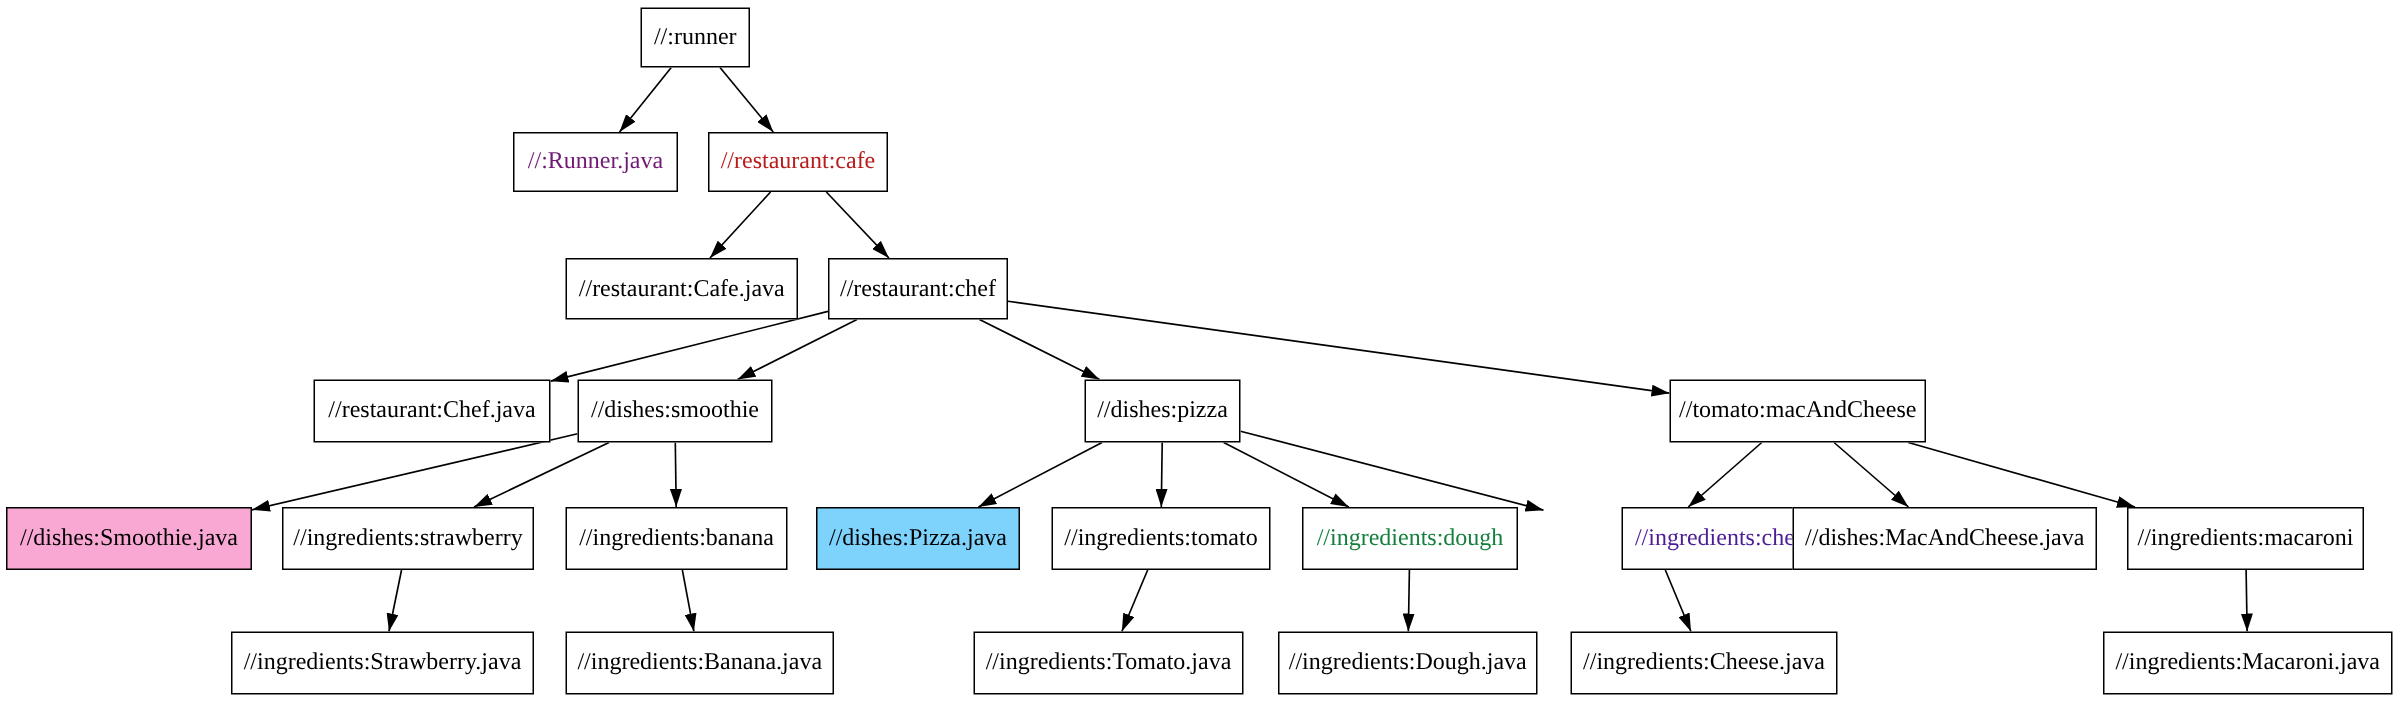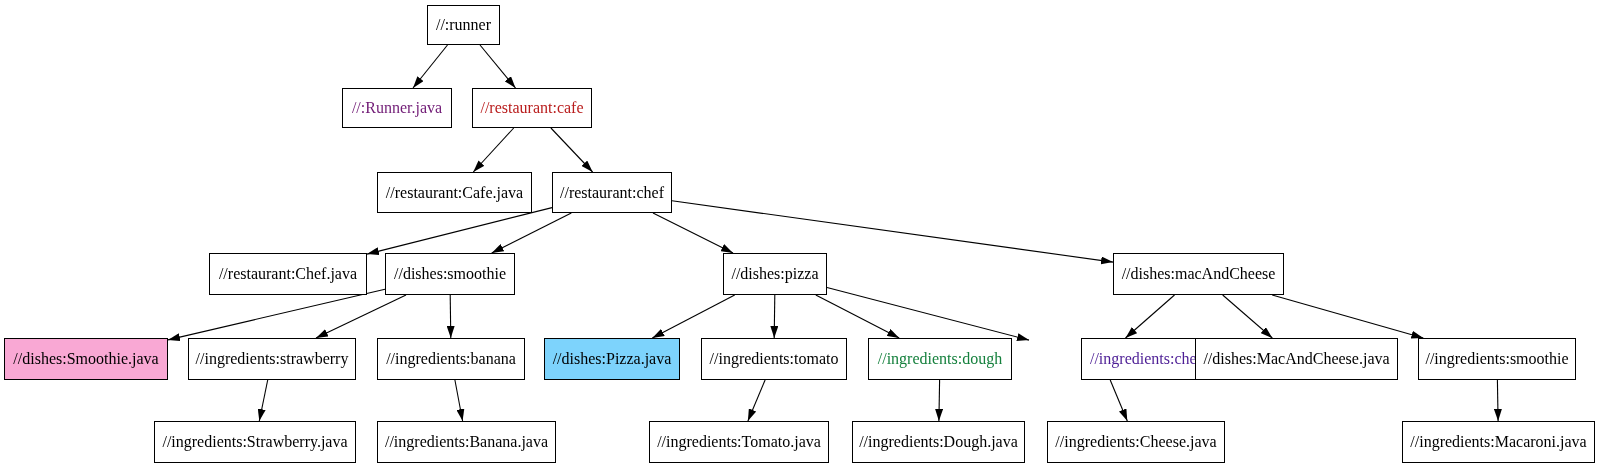--- a/index.html
+++ b/index.html
@@ -98,21 +98,21 @@
       <div class="node" style="left: 209px; top: 253px; width: 158px; height: 42px; background: rgb(255, 255, 255); border-color: rgb(0, 0, 0); color: rgb(0, 0, 0);">
         <span>//restaurant:Chef.java</span>
       </div>
       <div class="node" style="left: 385px; top: 253px; width: 130px; height: 42px; background: rgb(255, 255, 255); border-color: rgb(0, 0, 0); color: rgb(0, 0, 0);">
         <span>//dishes:smoothie</span>
       </div>
       <div class="node" style="left: 723px; top: 253px; width: 104px; height: 42px; background: rgb(255, 255, 255); border-color: rgb(0, 0, 0); color: rgb(0, 0, 0);">
         <span>//dishes:pizza</span>
       </div>
       <div class="node" style="left: 1113px; top: 253px; width: 171px; height: 42px; background: rgb(255, 255, 255); border-color: rgb(0, 0, 0); color: rgb(0, 0, 0);">
-        <span>//dishes:macAndCheese</span>
+        <span>//tomato:macAndCheese</span>
       </div>
       <div class="node" style="left: 4px; top: 338px; width: 164px; height: 42px; background: #f9a8d4; border-color: rgb(0, 0, 0); color: rgb(0, 0, 0);">
         <span>//dishes:Smoothie.java</span>
       </div>
       <div class="node" style="left: 188px; top: 338px; width: 168px; height: 42px; background: rgb(255, 255, 255); border-color: rgb(0, 0, 0); color: rgb(0, 0, 0);">
         <span>//ingredients:strawberry</span>
       </div>
       <div class="node" style="left: 377px; top: 338px; width: 148px; height: 42px; background: rgb(255, 255, 255); border-color: rgb(0, 0, 0); color: rgb(0, 0, 0);">
         <span>//ingredients:banana</span>
       </div>
@@ -125,21 +125,21 @@
       <div class="node" style="left: 868px; top: 338px; width: 144px; height: 42px; background: rgb(255, 255, 255); border-color: rgb(0, 0, 0); color: #15803d; text-align: center;">
         <span>//ingredients:dough</span>
       </div>
       <div class="node" style="left: 1081px; top: 338px; width: 145px; height: 42px; background: rgb(255, 255, 255); border-color: rgb(0, 0, 0); color: #4c1d95;">
         <span>//ingredients:cheese</span>
       </div>
       <div class="node" style="left: 1195px; top: 338px; width: 203px; height: 42px; background: rgb(255, 255, 255); border-color: rgb(0, 0, 0); color: rgb(0, 0, 0);">
         <span>//dishes:MacAndCheese.java</span>
       </div>
       <div class="node" style="left: 1418px; top: 338px; width: 158px; height: 42px; background: rgb(255, 255, 255); border-color: rgb(0, 0, 0); color: rgb(0, 0, 0);">
-        <span>//ingredients:smoothie</span>
+        <span>//ingredients:macaroni</span>
       </div>
       <div class="node" style="left: 154px; top: 421px; width: 202px; height: 42px; background: rgb(255, 255, 255); border-color: rgb(0, 0, 0); color: rgb(0, 0, 0);">
         <span>//ingredients:Strawberry.java</span>
       </div>
       <div class="node" style="left: 377px; top: 421px; width: 179px; height: 42px; background: rgb(255, 255, 255); border-color: rgb(0, 0, 0); color: rgb(0, 0, 0);">
         <span>//ingredients:Banana.java</span>
       </div>
       <div class="node" style="left: 649px; top: 421px; width: 180px; height: 42px; background: rgb(255, 255, 255); border-color: rgb(0, 0, 0); color: rgb(0, 0, 0);">
         <span>//ingredients:Tomato.java</span>
       </div>

